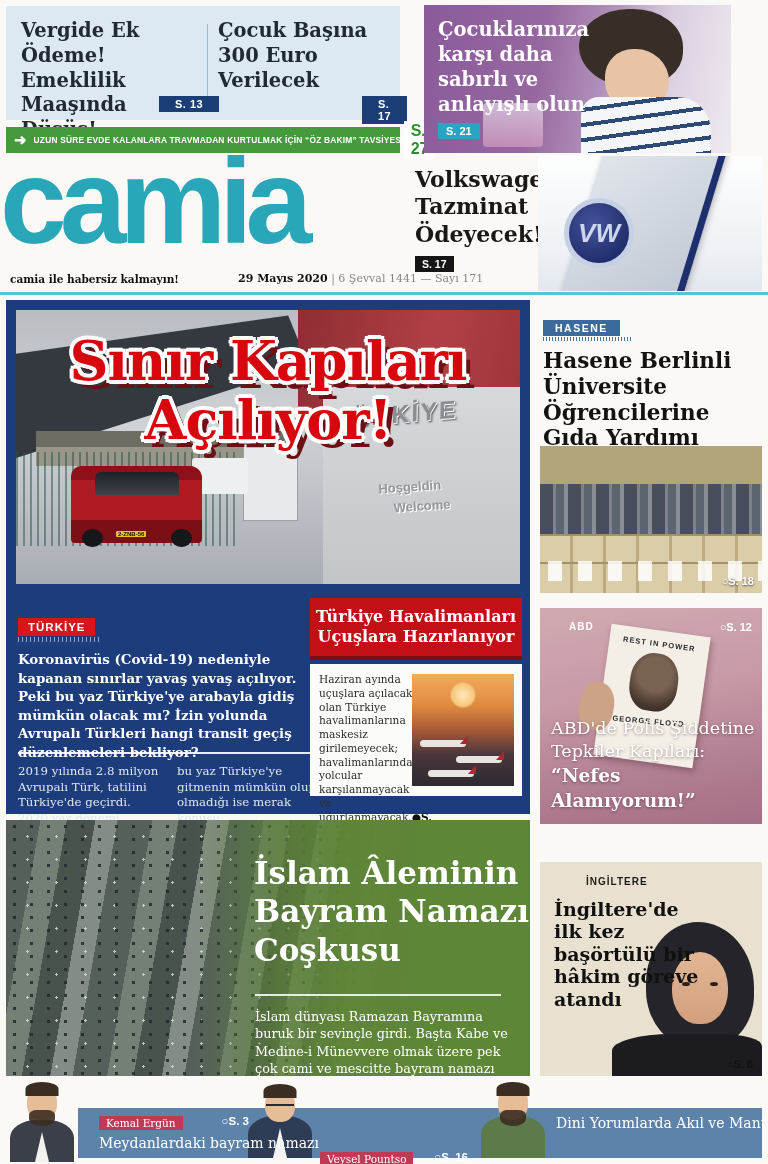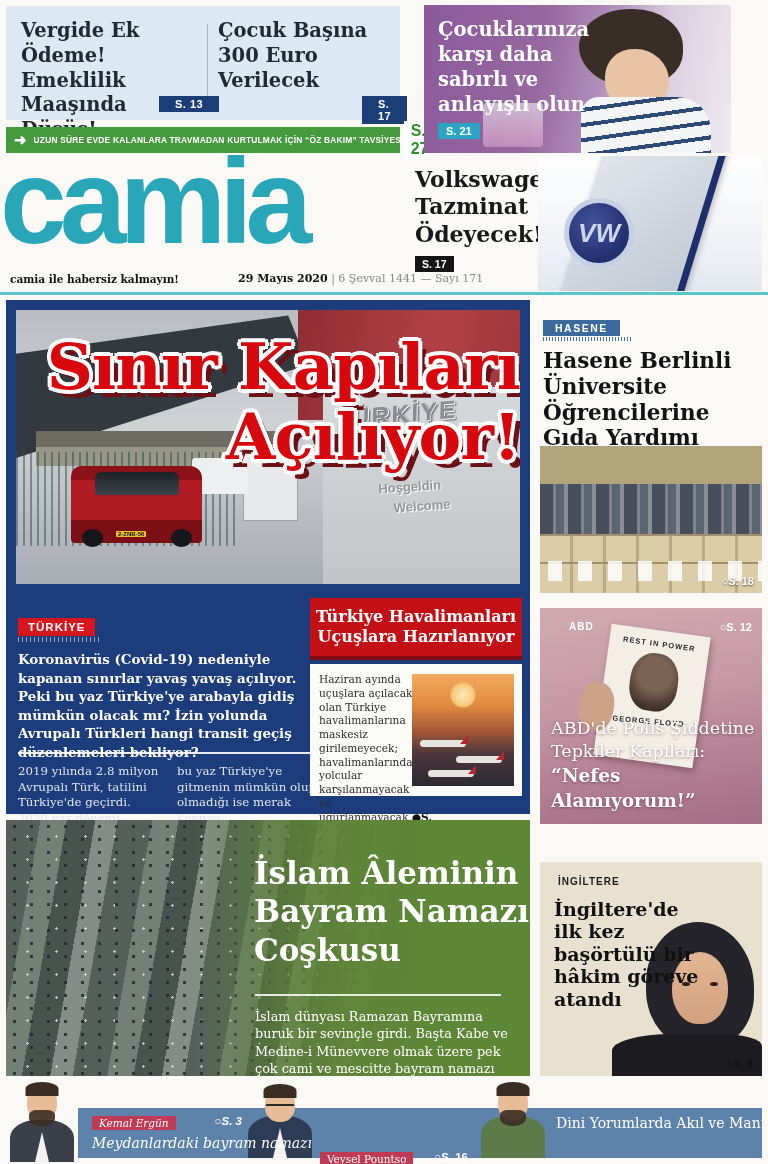--- a/index.html
+++ b/index.html
@@ -58,21 +58,21 @@
   .hosgeldin .w2 { margin-left:14px; }
   .buildings { position:absolute; left:4%; top:44%; width:50%; height:13%; background:linear-gradient(180deg,#6f6c64 0 45%,#989589 45%); }
   .fence { position:absolute; left:0; top:52%; width:44%; height:34%; background:repeating-linear-gradient(90deg,rgba(40,82,66,.5) 0 2px,transparent 2px 7px); }
   .booth { position:absolute; left:45%; top:49%; width:11%; height:28%; background:#e7e9ea; border:1px solid #9aa0a5; }
   .van { position:absolute; left:35%; top:54%; width:11%; height:13%; background:#edf0f1; border-radius:3px; }
   .suv { position:absolute; left:11%; top:57%; width:26%; height:28%; background:linear-gradient(180deg,#8e1119 0 18%,#b01a23 18% 70%,#7c0f16 70%); border-radius:10px 12px 4px 4px; }
   .suv-glass { position:absolute; left:18%; top:8%; width:64%; height:30%; background:linear-gradient(180deg,#1d2227,#3c444c); border-radius:6px 6px 2px 2px; }
   .suv-plate { position:absolute; left:34%; bottom:8%; background:#ecc32a; color:#111; font-size:6px; font-weight:bold; padding:0 2px; border-radius:1px; }
   .wheel { position:absolute; bottom:-6%; width:16%; height:24%; background:#15171a; border-radius:50%; }
   .wh1 { left:8%; } .wh2 { right:8%; }
-  .main-headline { position:absolute; left:0; top:8%; width:100%; text-align:right; font-family:"DejaVu Serif",serif; font-weight:900; font-size:64px; line-height:1.1; letter-spacing:-1px; color:#d8070e;
+  .main-headline { position:absolute; left:0; top:8%; width:100%; text-align:center; font-family:"DejaVu Serif",serif; font-weight:900; font-size:54px; line-height:1.1; letter-spacing:-1px; color:#d8070e;
     text-shadow:-3px -3px 0 #fff,3px -3px 0 #fff,-3px 3px 0 #fff,3px 3px 0 #fff,0 -4px 0 #fff,0 4px 0 #fff,-4px 0 0 #fff,4px 0 0 #fff,8px 8px 0 #6d1016; }
   .sec-badge { position:absolute; left:12px; top:318px; background:#d5161d; color:#fff; font-weight:bold; font-size:11.5px; letter-spacing:1px; padding:3px 10px; }
   .sec-hatch { position:absolute; left:12px; top:337px; width:84px; height:5px; background:repeating-linear-gradient(90deg,rgba(255,255,255,.55) 0 1px,transparent 1px 4px); }
   .lede { position:absolute; left:12px; top:350px; width:302px; color:#fff; font-family:"DejaVu Serif",serif; font-weight:bold; font-size:13.4px; line-height:1.38; }
   .white-rule { position:absolute; left:12px; top:452px; width:300px; height:2px; background:rgba(255,255,255,.9); }
   .cols { position:absolute; left:12px; top:464px; width:306px; display:flex; gap:13px; font-family:"DejaVu Serif",serif; font-size:11.8px; line-height:1.32; color:#dde5f1; }
   .cols > div { width:146px; }
   .kicker { margin-top:9px; font-weight:bold; color:#fff; font-size:13px; }
 
   
@@ -112,33 +112,33 @@
   
   .islam { left:6px; top:820px; width:524px; height:256px; overflow:hidden; background:repeating-linear-gradient(100deg,#55605b 0 34px,#747f76 34px 60px,#49534e 60px 88px,#838d85 88px 110px); }
   .crowd { position:absolute; inset:0; background-image:radial-gradient(circle 1.6px,#23282c 95%,transparent 100%),radial-gradient(circle 1.3px,#d8dde0 95%,transparent 100%); background-size:17px 13px,29px 23px; background-position:0 0,7px 5px; opacity:.85; }
   .green-ov { position:absolute; right:0; top:0; width:64%; height:100%; background:linear-gradient(90deg,rgba(93,133,53,0) 0,rgba(93,133,53,.72) 26%,rgba(95,134,55,.96) 46%,#5e8637 68%); }
   .islam-head { position:absolute; left:248px; top:34px; color:#fff; font-family:"DejaVu Serif",serif; font-weight:bold; font-size:31px; line-height:1.24; }
   .islam-rule { position:absolute; left:249px; top:174px; width:246px; height:2px; background:rgba(255,255,255,.85); }
   .islam-body { position:absolute; left:249px; top:188px; width:262px; color:#fff; font-family:"DejaVu Serif",serif; font-size:12.8px; line-height:1.35; }
 
   
   .ing { left:540px; top:862px; width:222px; height:214px; background:#e9e1d0; overflow:hidden; }
-  .ing-label { position:absolute; left:2px; top:14px; font-weight:bold; font-size:10px; letter-spacing:1px; color:#1d1d1d;padding-left:16px; }
+  .ing-label { position:absolute; left:30px; top:14px; font-weight:bold; font-size:10px; letter-spacing:1px; color:#1d1d1d;padding-left:16px; }
   .ing-head { position:absolute; left:14px; top:36px; width:152px; font-family:"DejaVu Serif",serif; font-weight:bold; font-size:19px; line-height:1.18; color:#101010; }
   .scarf { position:absolute; right:8px; bottom:28px; width:108px; height:126px; background:#25242a; border-radius:48% 52% 42% 46%; }
   .face { position:absolute; right:34px; bottom:52px; width:56px; height:72px; background:linear-gradient(180deg,#e3b693,#d2a07e); border-radius:50% 50% 46% 46%; }
   .eye { position:absolute; width:8px; height:4px; background:#2c2119; border-radius:50%; }
   .e1 { left:10px; top:30px; } .e2 { right:10px; top:30px; }
   .ing-body { position:absolute; right:0; bottom:0; width:150px; height:42px; background:#1c1b20; border-radius:40% 28% 0 0; }
   .ing-page { position:absolute; right:9px; bottom:6px; font-weight:bold; font-size:11px; color:#111; }
 
   
   .botbar { left:78px; top:1108px; width:684px; height:50px; background:#5d83ab; }
   .colblock { position:absolute; top:1113px; }
-  .cb1 { left:92px; width:150px;font-style:italic; }
+  .cb1 { left:99px; width:150px; }
   .cb2 { left:320px; width:148px;margin-top:36px; }
   .cb3 { left:556px; width:200px; }
   .cb-row { position:relative; height:20px; }
   .namebadge { display:inline-block; background:#bf3a55; color:#fff; font-size:10.5px; font-family:"DejaVu Serif",serif; padding:1px 7px; }
   .cb-page { position:absolute; right:0; top:2px; color:#fff; font-weight:bold; font-size:11.5px; }
   .cb-title { margin-top:2px; color:#fff; font-family:"DejaVu Serif",serif; font-size:14px; white-space:nowrap; }
   .portrait { position:absolute; overflow:hidden; }
   .p1 { left:6px; top:1082px; width:72px; height:80px; }
   .p2 { left:248px; top:1084px; width:64px; height:74px; }
   .p3 { left:480px; top:1082px; width:66px; height:76px; }

